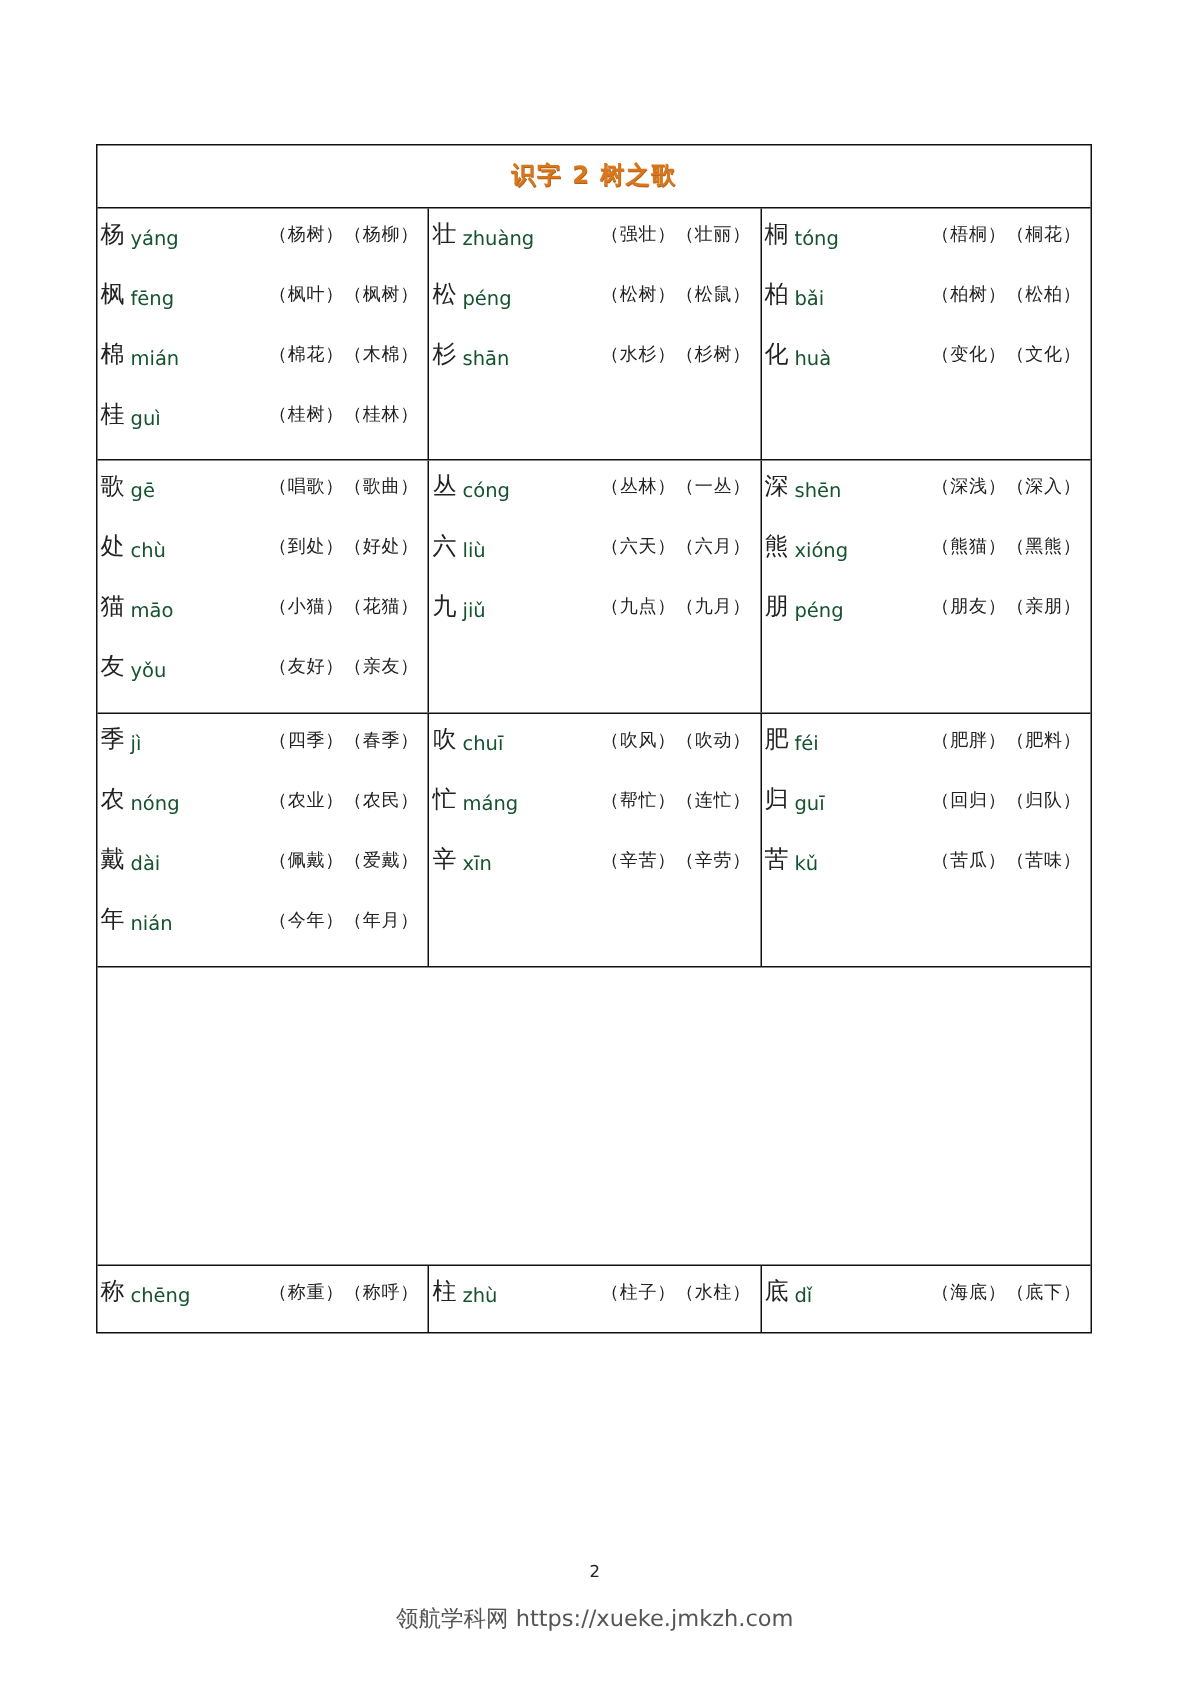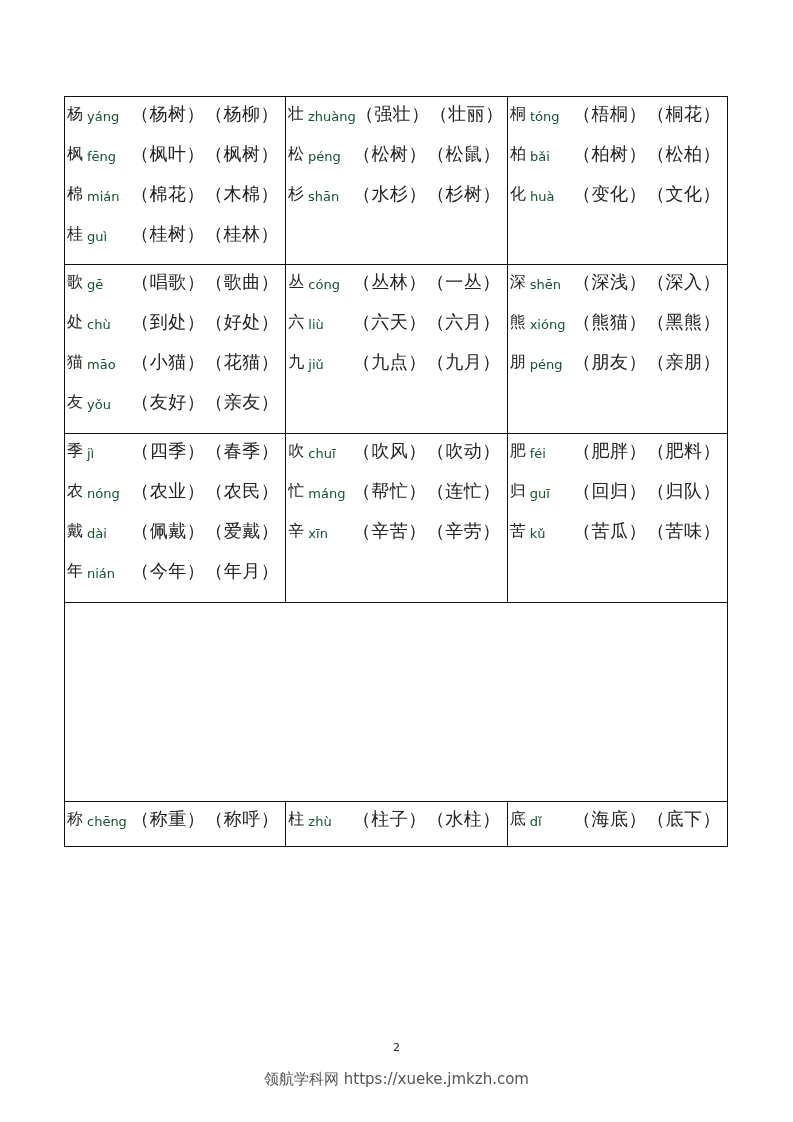--- a/index.html
+++ b/index.html
@@ -71,21 +71,21 @@
     position: relative;
     top: 2px;
   }
   .entry .left {
     display: flex;
     align-items: baseline;
     white-space: nowrap;
   }
   .entry .words {
     white-space: nowrap;
-    font-size: 18px;
+    font-size: 12px;
     letter-spacing: 0.5px;
     color: #222;
   }
   .sec-1 .section-body { height: 168px; }
   .sec-2 .section-body { height: 169px; }
   .sec-3 .section-body { height: 169px; }
   .blank-row {
     height: 198px;
     border-bottom: 1.5px solid #111;
   }
@@ -111,20 +111,21 @@
     font-family: "DejaVu Sans", "Liberation Sans", sans-serif;
     color: #555;
   }
 </style>
 </head>
 <body>
 
 <div class="page-table">
 
   <div class="sec-1">
+    <div class="section-header">识字 2  树之歌</div>
     <div class="section-body">
       <div class="col col-1">
         <div class="entry">
             <span class="left">
               <span class="char">杨</span>
               <span class="pinyin">yáng</span>
             </span>
             <span class="words">（杨树）（杨柳）</span>
           </div>
         <div class="entry">

